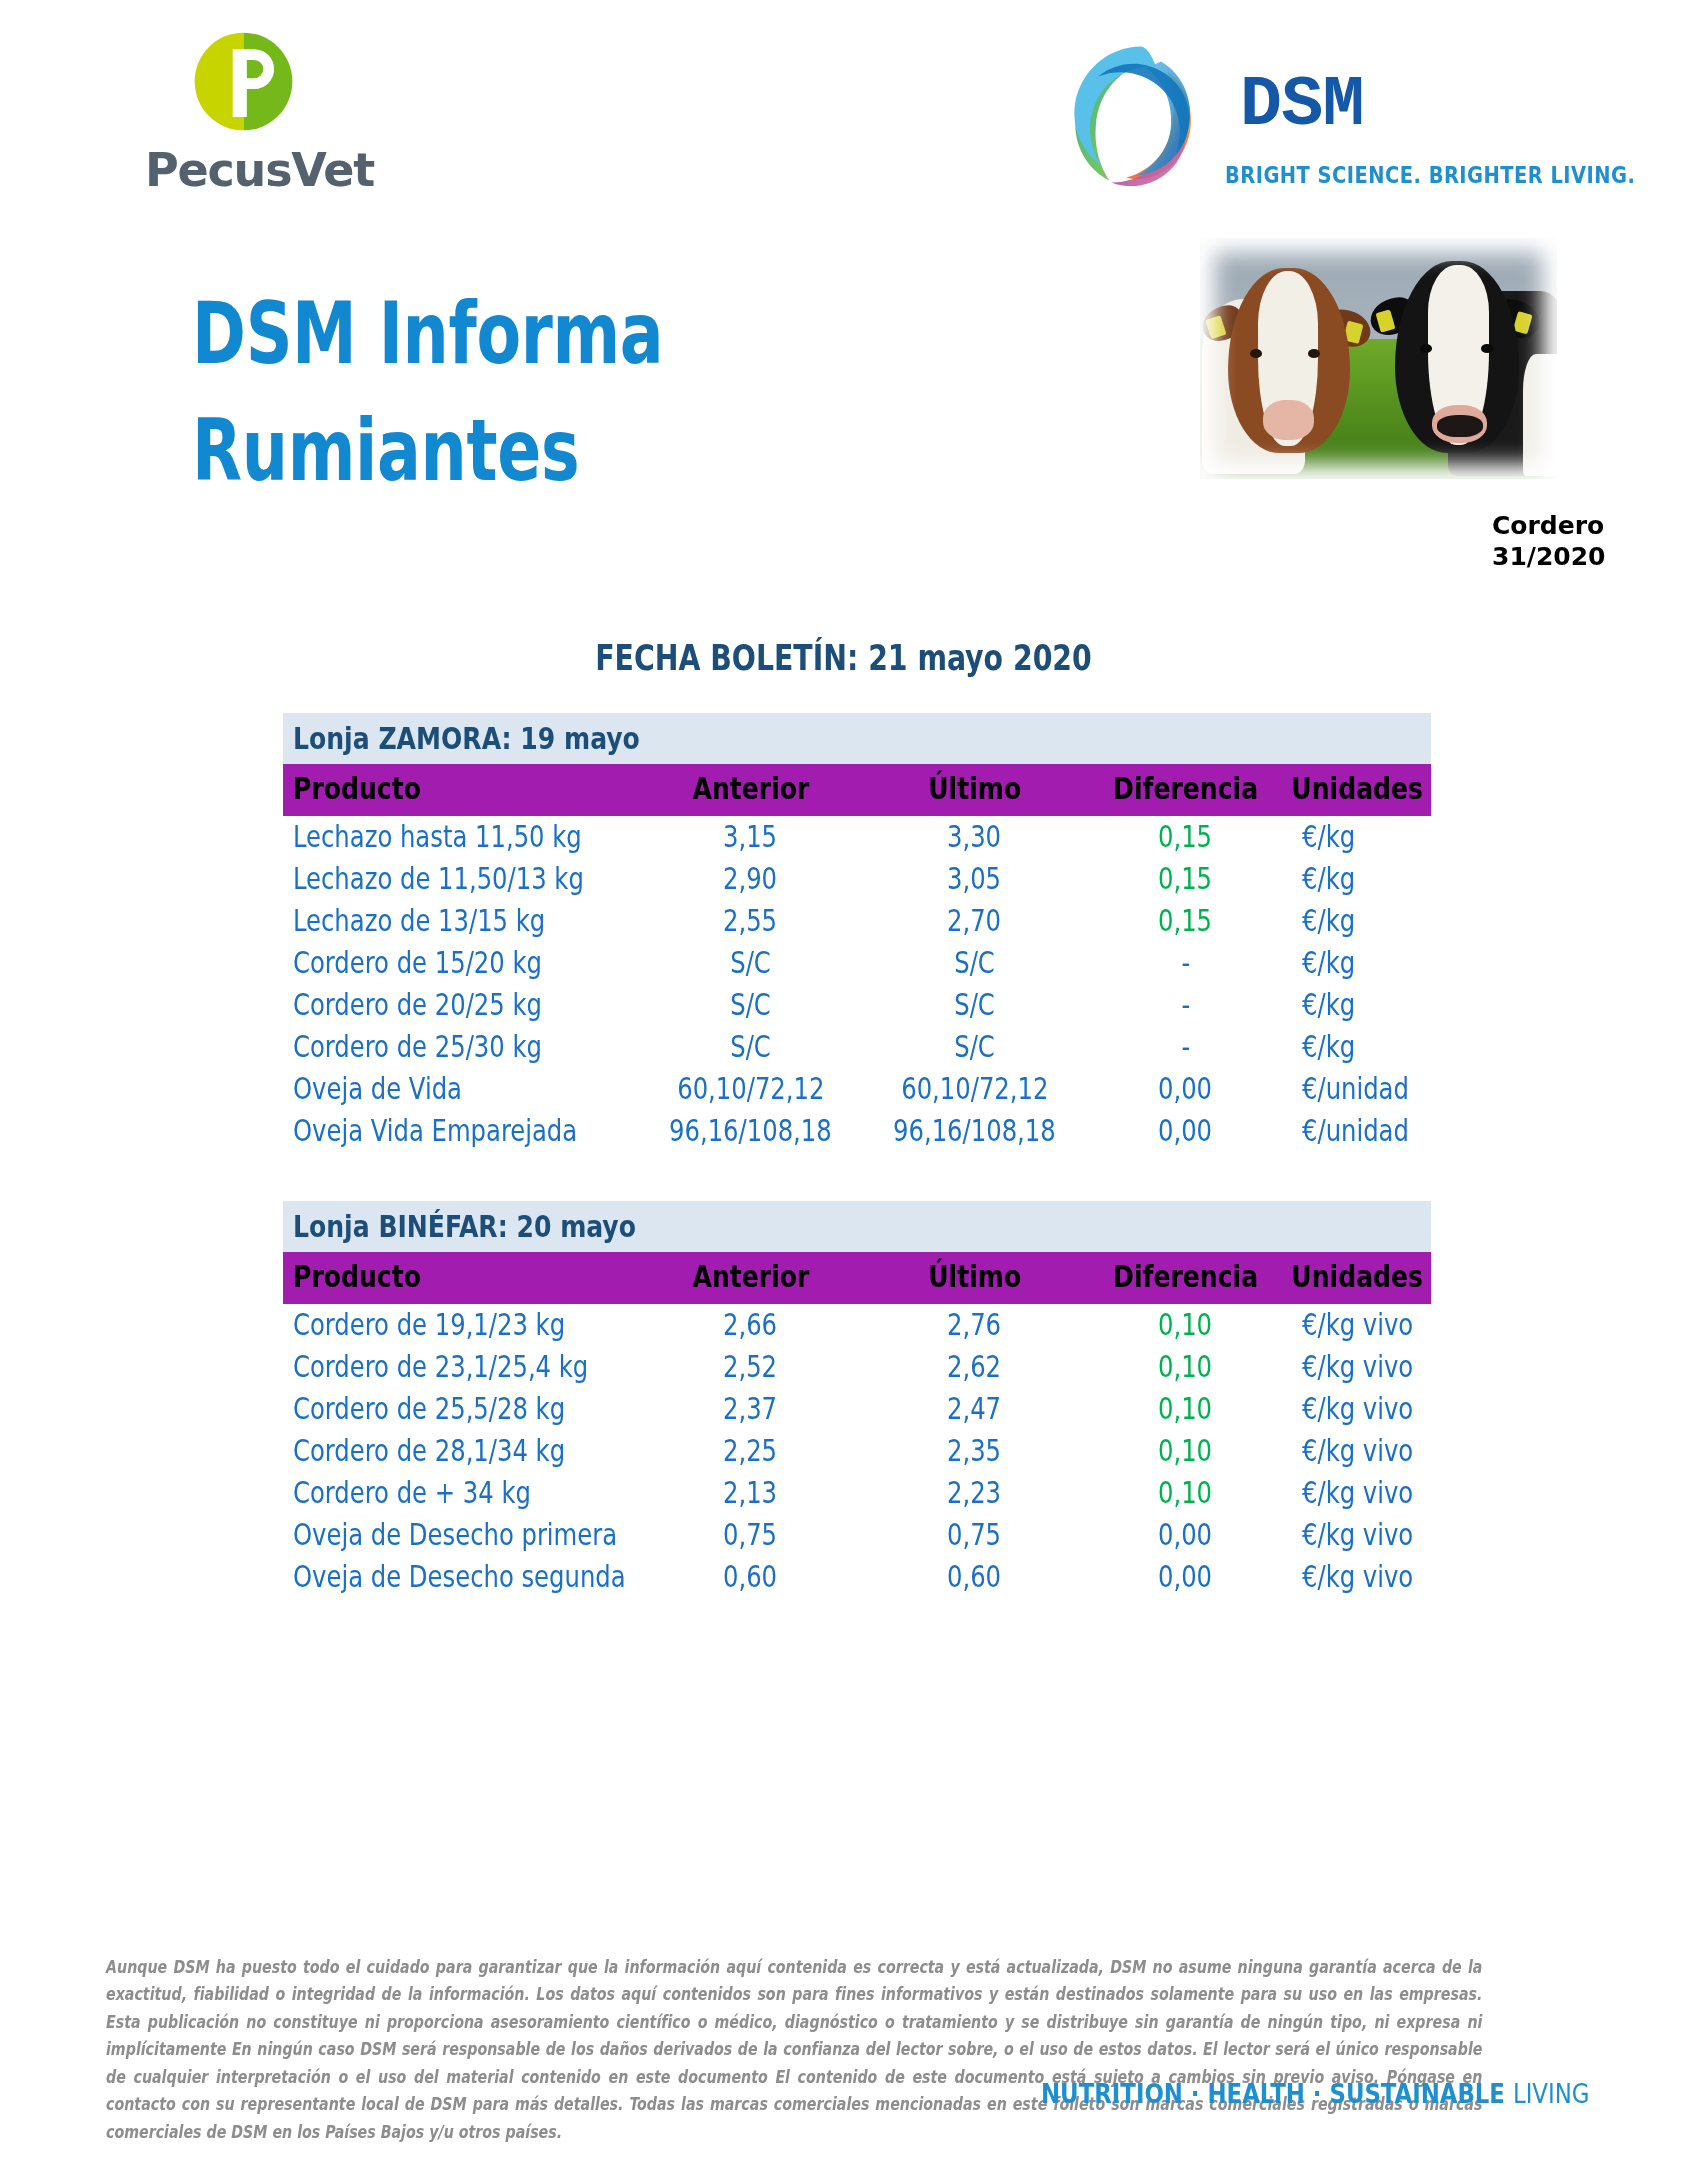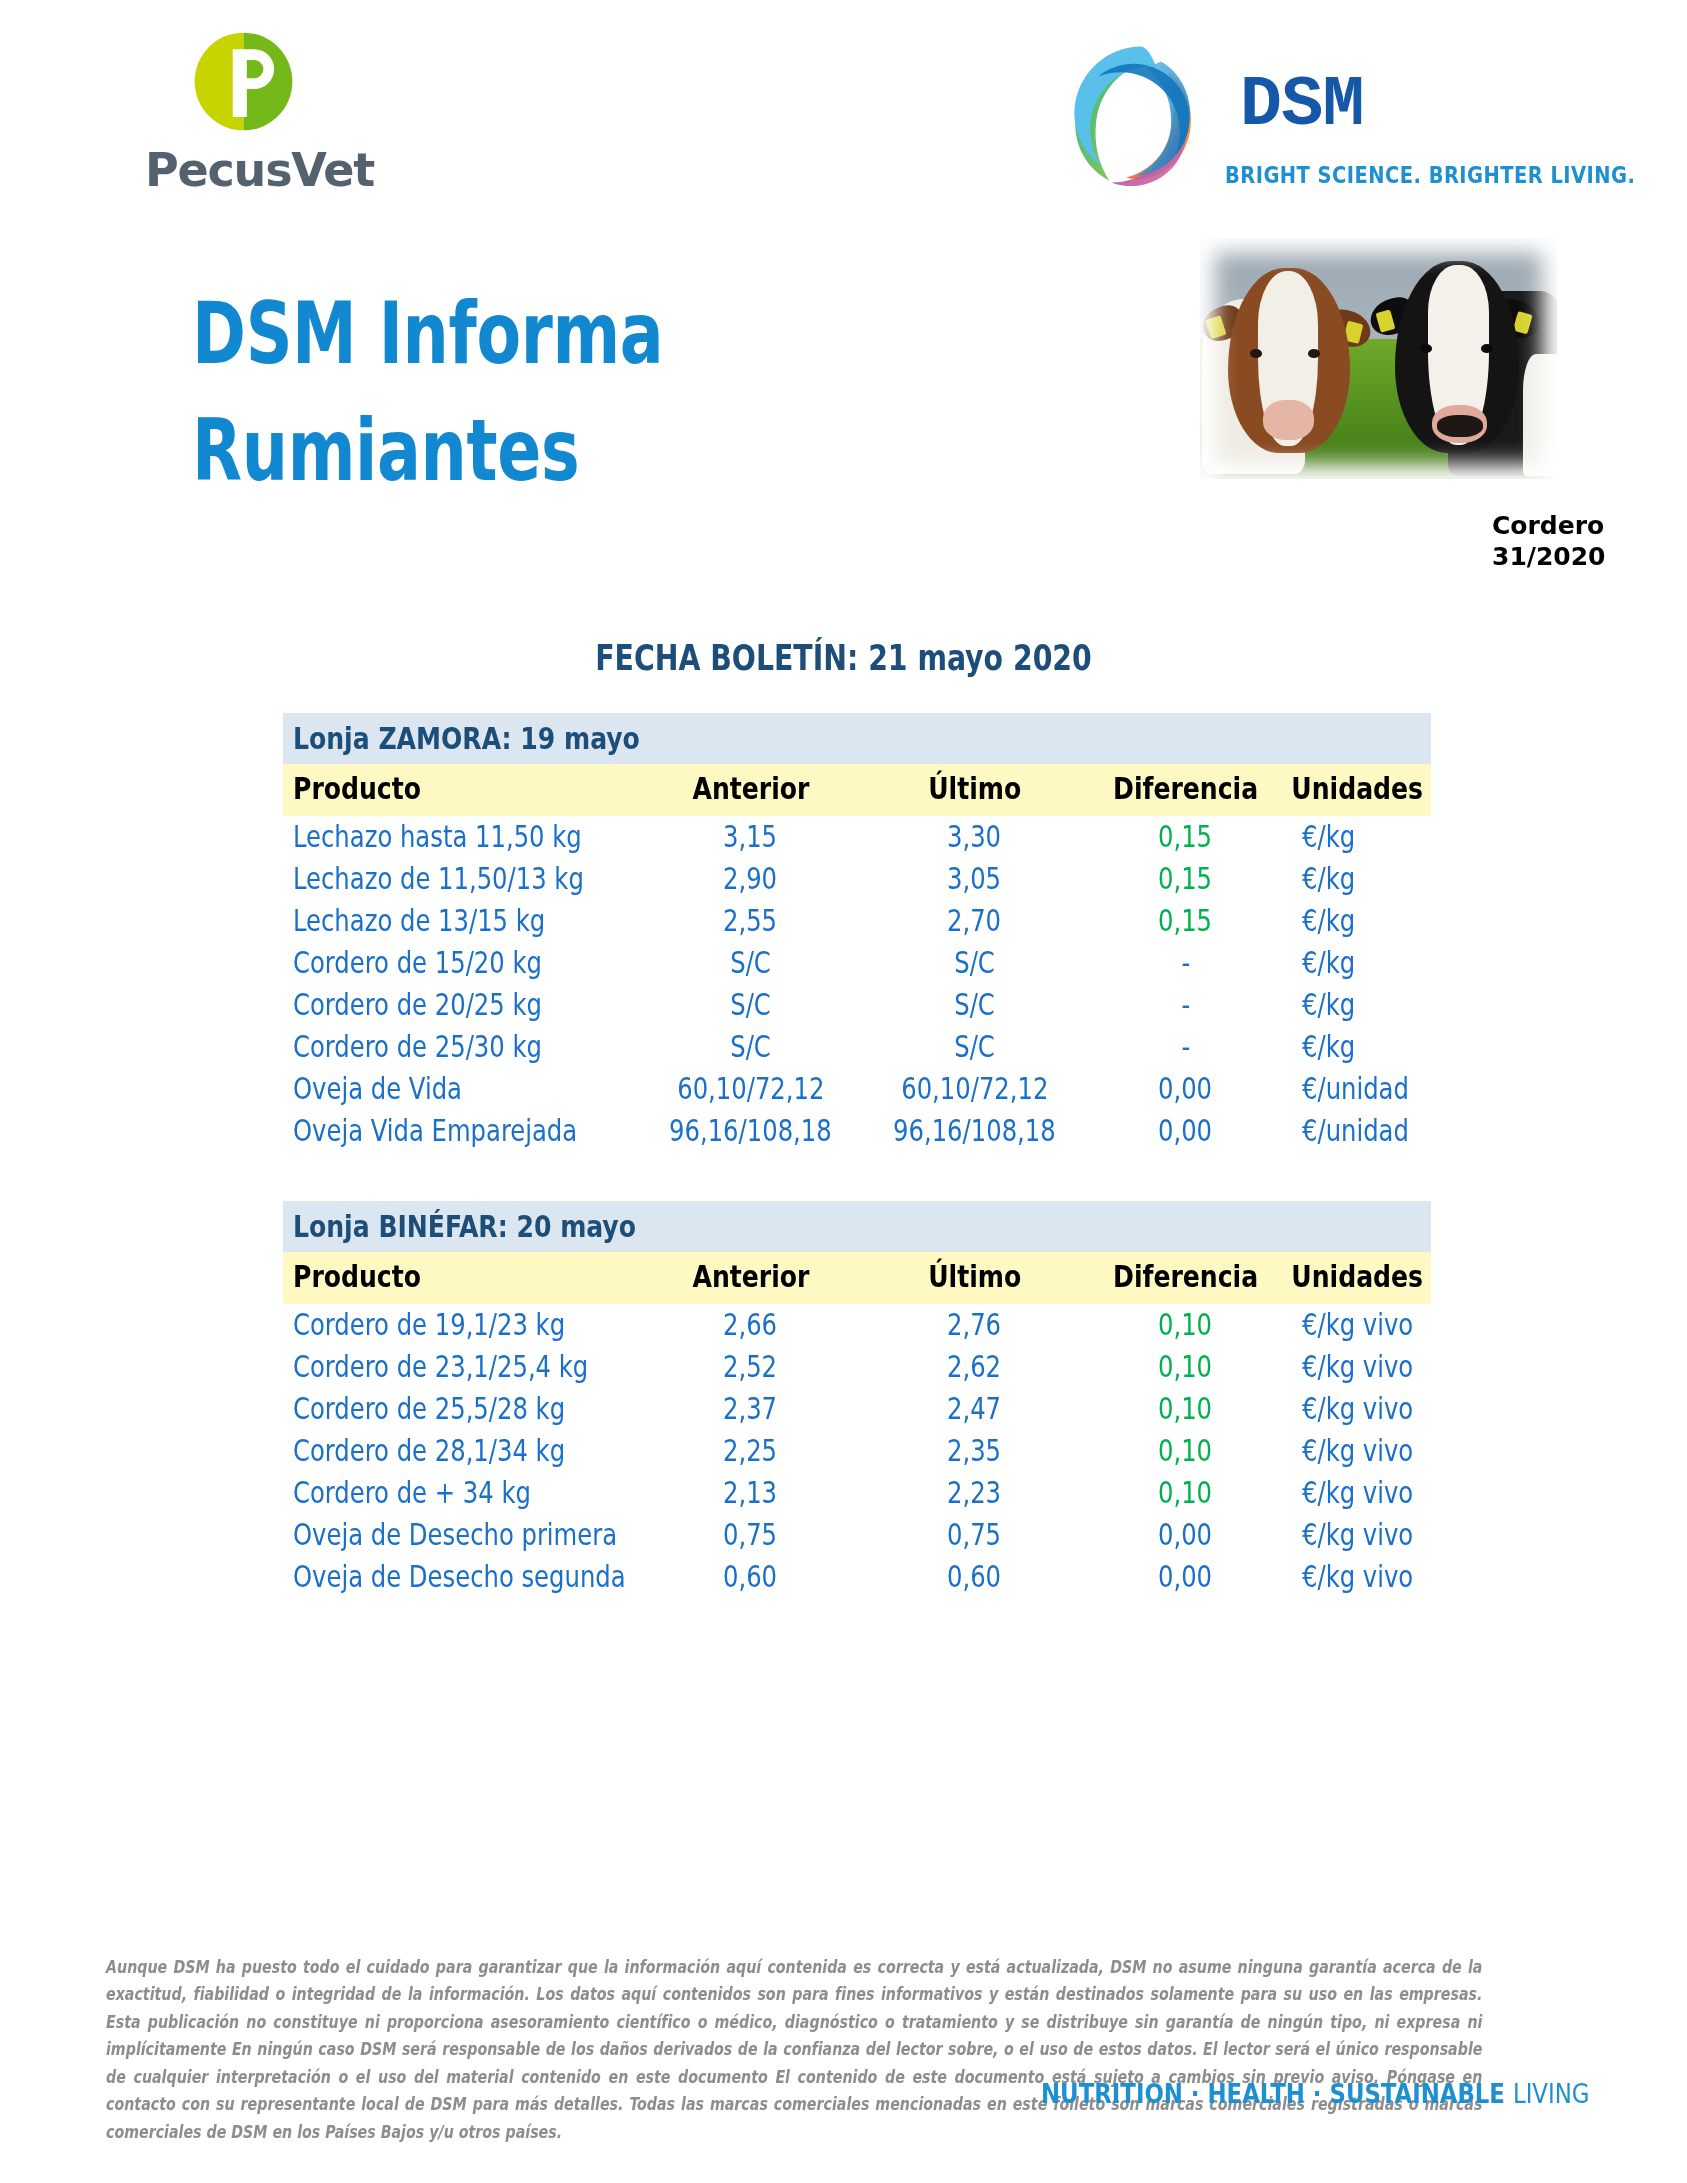--- a/index.html
+++ b/index.html
@@ -297,21 +297,21 @@
     font-family: "DejaVu Sans Condensed", "DejaVu Sans", sans-serif;
     font-weight: bold;
     font-size: 31px;
     color: #1c4e79;
     height: 36px;
     white-space: nowrap;
   }
   .section-band td span { display: inline-block; transform: scaleX(0.9); transform-origin: left center; }
 
   .col-head th {
-    background: #fef9c3;
+    background: #a21caf;
     font-family: "DejaVu Sans Condensed", "DejaVu Sans", sans-serif;
     font-weight: bold;
     font-size: 31px;
     color: #000000;
     height: 45px;
     padding: 1.7px 0 5px 0;
     text-align: center;
     white-space: nowrap;
   }
   .col-head th.prod-head { text-align: left; padding-left: 10px; }

